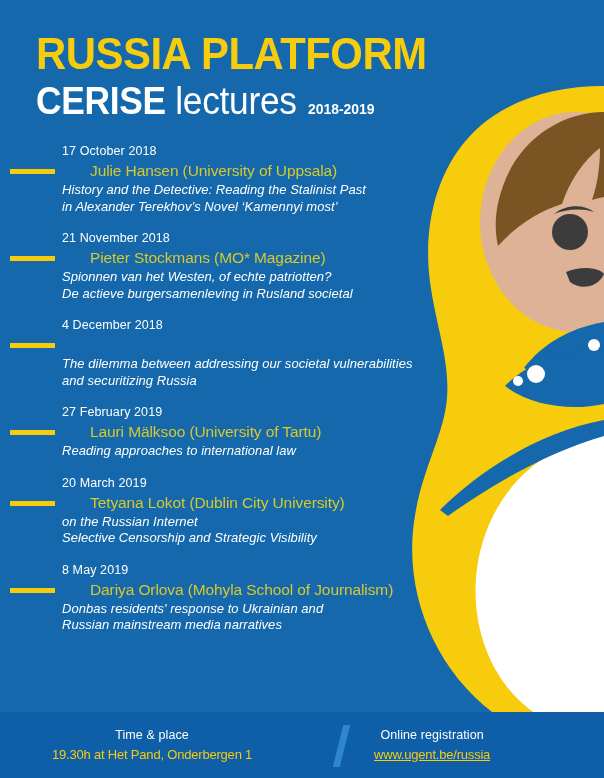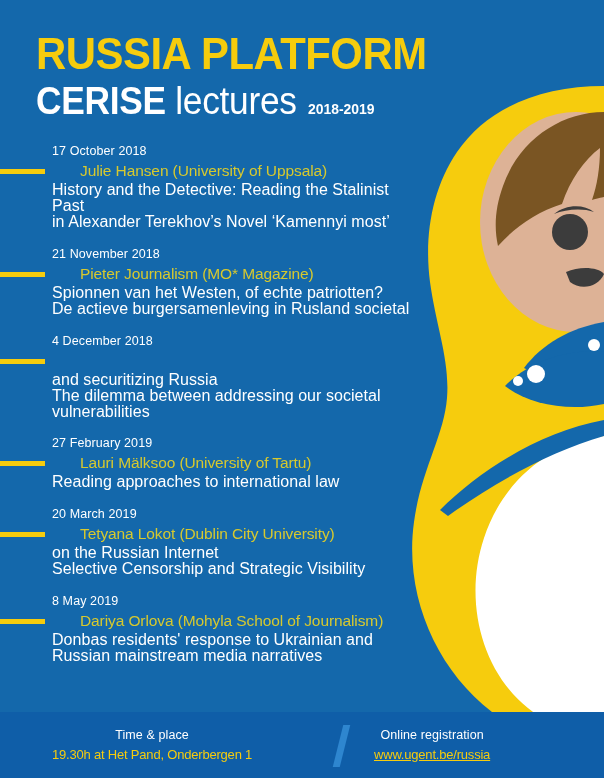--- a/index.html
+++ b/index.html
@@ -78,20 +78,21 @@
   
   .lecture-list {
     position: absolute;
     left: 0;
     top: 143px;
     width: 420px;
   }
   .lecture {
     position: relative;
     margin-bottom: 16px;
+    margin-left: 10px;
   }
   .lecture-date {
     margin-left: 52px;
     font-size: 12.5px;
     line-height: 17px;
     color: #ffffff;
     letter-spacing: 0.1px;
   }
   .speaker-row {
     position: relative;
@@ -109,23 +110,24 @@
   .lecture-speaker {
     margin-left: 52px;
     font-size: 15.5px;
     line-height: 21px;
     color: #d7c92e;
     letter-spacing: -0.1px;
     white-space: nowrap;
   }
   .lecture-desc {
     margin-left: 52px;
-    font-size: 16px;
+    font-size: 13px;
     line-height: 15.5px;
     color: #ffffff;
+    font-style: italic;
     letter-spacing: 0.05px;
     padding-top: 1px;
   }
 
   
   .footer {
     position: absolute;
     left: 0;
     bottom: 0;
     width: 604px;
@@ -237,32 +239,32 @@
           <span class="dash"></span>
           <div class="lecture-speaker">Julie Hansen (University of Uppsala)</div>
         </div>
         <div class="lecture-desc">History and the Detective: Reading the Stalinist Past</div>
         <div class="lecture-desc">in Alexander Terekhov’s Novel ‘Kamennyi most’</div>
       </div>
       <div class="lecture">
         <div class="lecture-date">21 November 2018</div>
         <div class="speaker-row">
           <span class="dash"></span>
-          <div class="lecture-speaker">Pieter Journalism (MO* Magazine)</div>
+          <div class="lecture-speaker">Pieter Stockmans (MO* Magazine)</div>
         </div>
         <div class="lecture-desc">Spionnen van het Westen, of echte patriotten?</div>
         <div class="lecture-desc">De actieve burgersamenleving in Rusland societal</div>
       </div>
       <div class="lecture">
         <div class="lecture-date">4 December 2018</div>
         <div class="speaker-row">
           <span class="dash"></span>
         </div>
+        <div class="lecture-desc">The dilemma between addressing our societal vulnerabilities</div>
         <div class="lecture-desc">and securitizing Russia</div>
-        <div class="lecture-desc">The dilemma between addressing our societal vulnerabilities</div>
       </div>
       <div class="lecture">
         <div class="lecture-date">27 February 2019</div>
         <div class="speaker-row">
           <span class="dash"></span>
           <div class="lecture-speaker">Lauri Mälksoo (University of Tartu)</div>
         </div>
         <div class="lecture-desc">Reading approaches to international law</div>
       </div>
       <div class="lecture">

